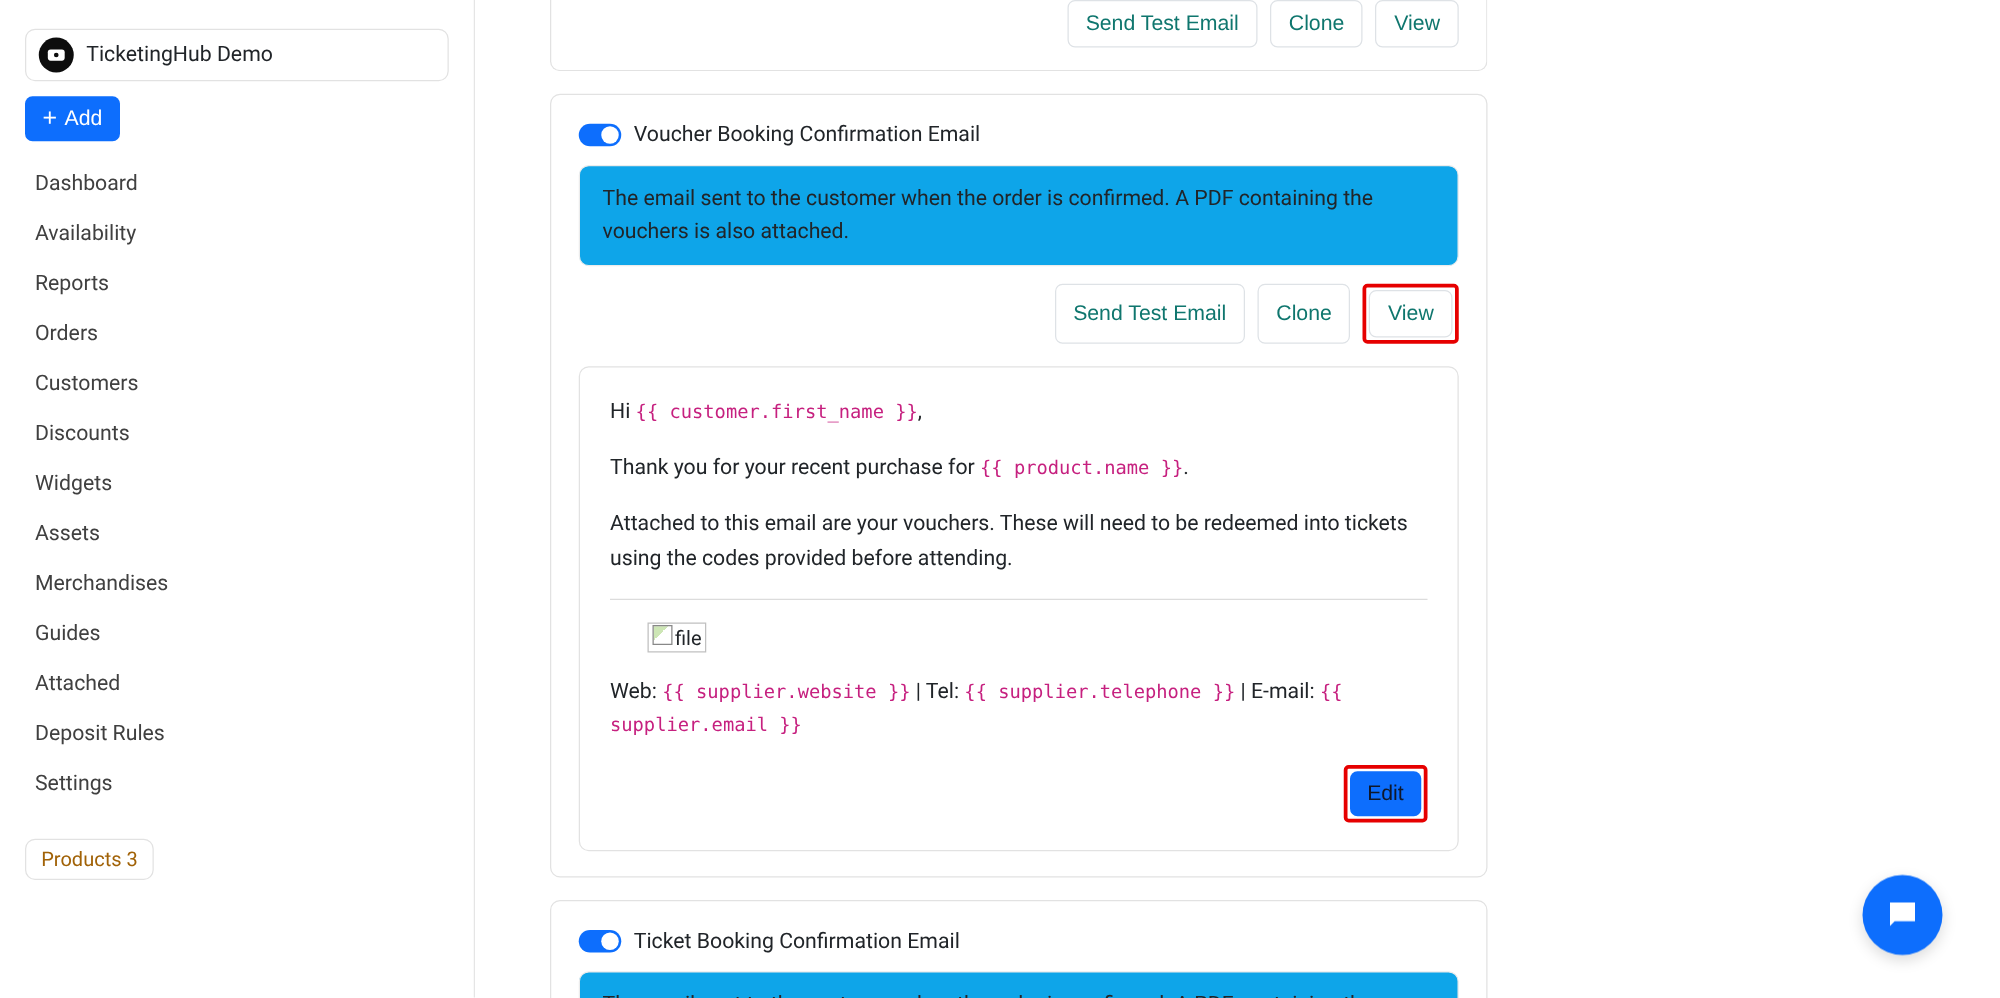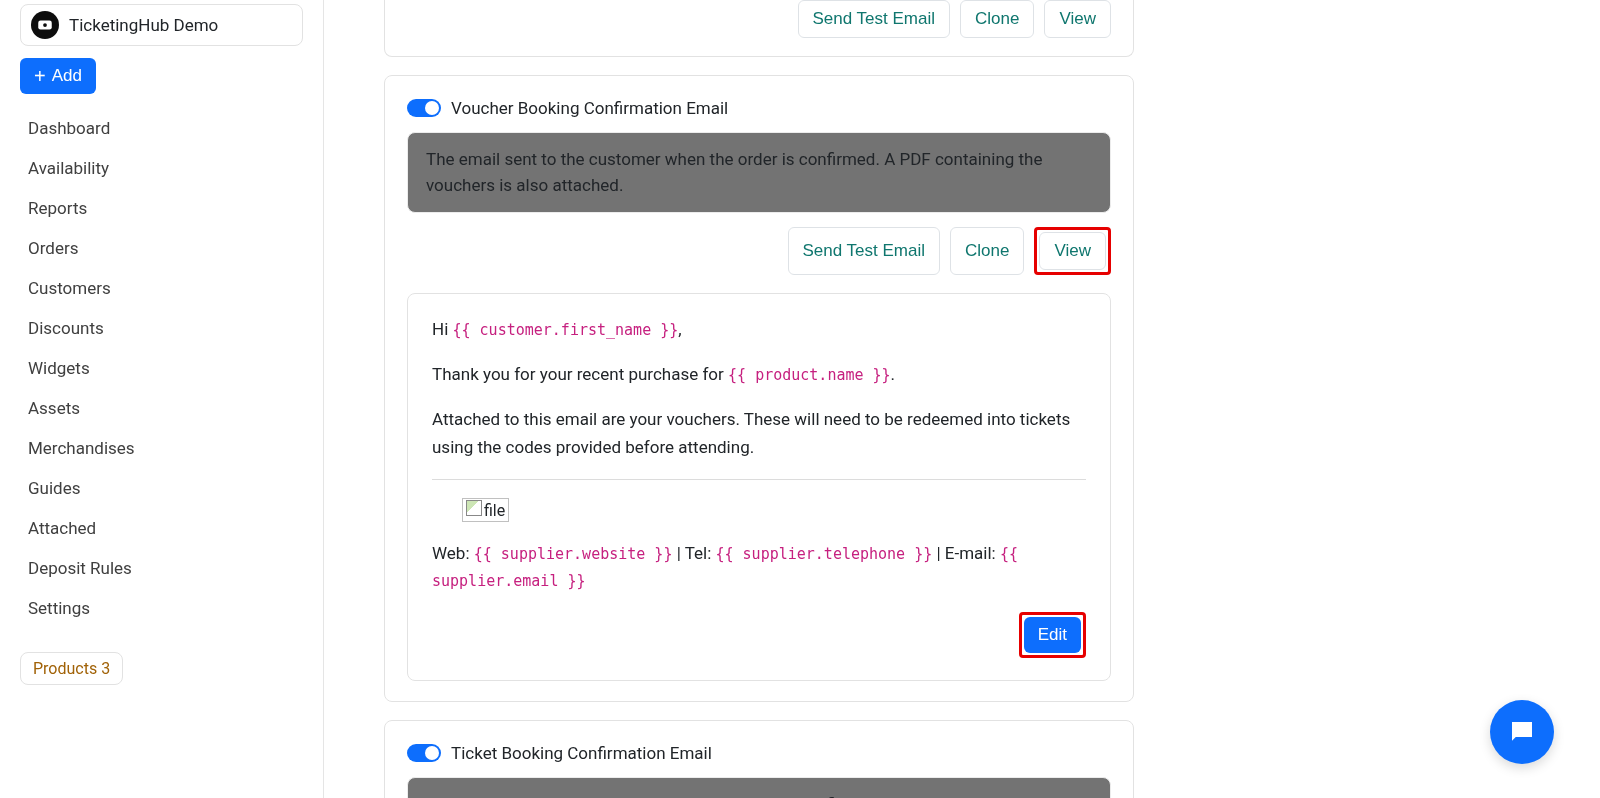--- a/index.html
+++ b/index.html
@@ -10,23 +10,23 @@
   width: 1600px;
   height: 798px;
   overflow: hidden;
   position: relative;
 }
 .layout {
   display: flex;
   height: 100%;
 }
 .sidebar {
-  width: 324px;
+  width: 380px;
   border-right: 1px solid #e5e5e5;
-  padding: 4px 20px 14px 20px;
+  padding: 23px 20px 14px 20px;
   overflow-y: auto;
   position: relative;
 }
 .sidebar::-webkit-scrollbar { width: 14px; }
 .sidebar::-webkit-scrollbar-thumb { background: #b8b8b8; border-radius: 7px; }
 .sidebar::-webkit-scrollbar-track { background: #f1f1f1; }
 .sidebar::-webkit-scrollbar-button:single-button {
   display: block;
   height: 14px;
   background: #f1f1f1;
@@ -121,21 +121,21 @@
   border-radius: 50%;
   background: #fff;
   top: 2px;
   right: 2px;
 }
 .card-title {
   font-size: 17px;
   font-weight: 400;
 }
 .subcard {
-  background: #737373;
+  background: #0ea5e9;
   border: 1px solid #ececec;
   border-radius: 8px;
   padding: 14px 18px;
   margin-bottom: 14px;
 }
 .subcard-text {
   font-size: 17px;
   line-height: 1.5;
   color: #212529;
 }
@@ -196,21 +196,21 @@
 .broken-img::before {
   content: "";
   position: absolute;
   inset: 0;
   border: 1px solid #888;
   background: linear-gradient(135deg, #cde6b5 40%, #fff 40%);
 }
 .edit-row { display: flex; justify-content: flex-end; margin-top: 8px; }
 .btn-primary {
   background: #0d6efd;
-  color: #ffffff;
+  color: #0f172a;
   border: none;
   border-radius: 6px;
   padding: 8px 14px;
   font-size: 17px;
   cursor: pointer;
 }
 .chat-fab {
   position: absolute;
   right: 46px;
   bottom: 34px;

